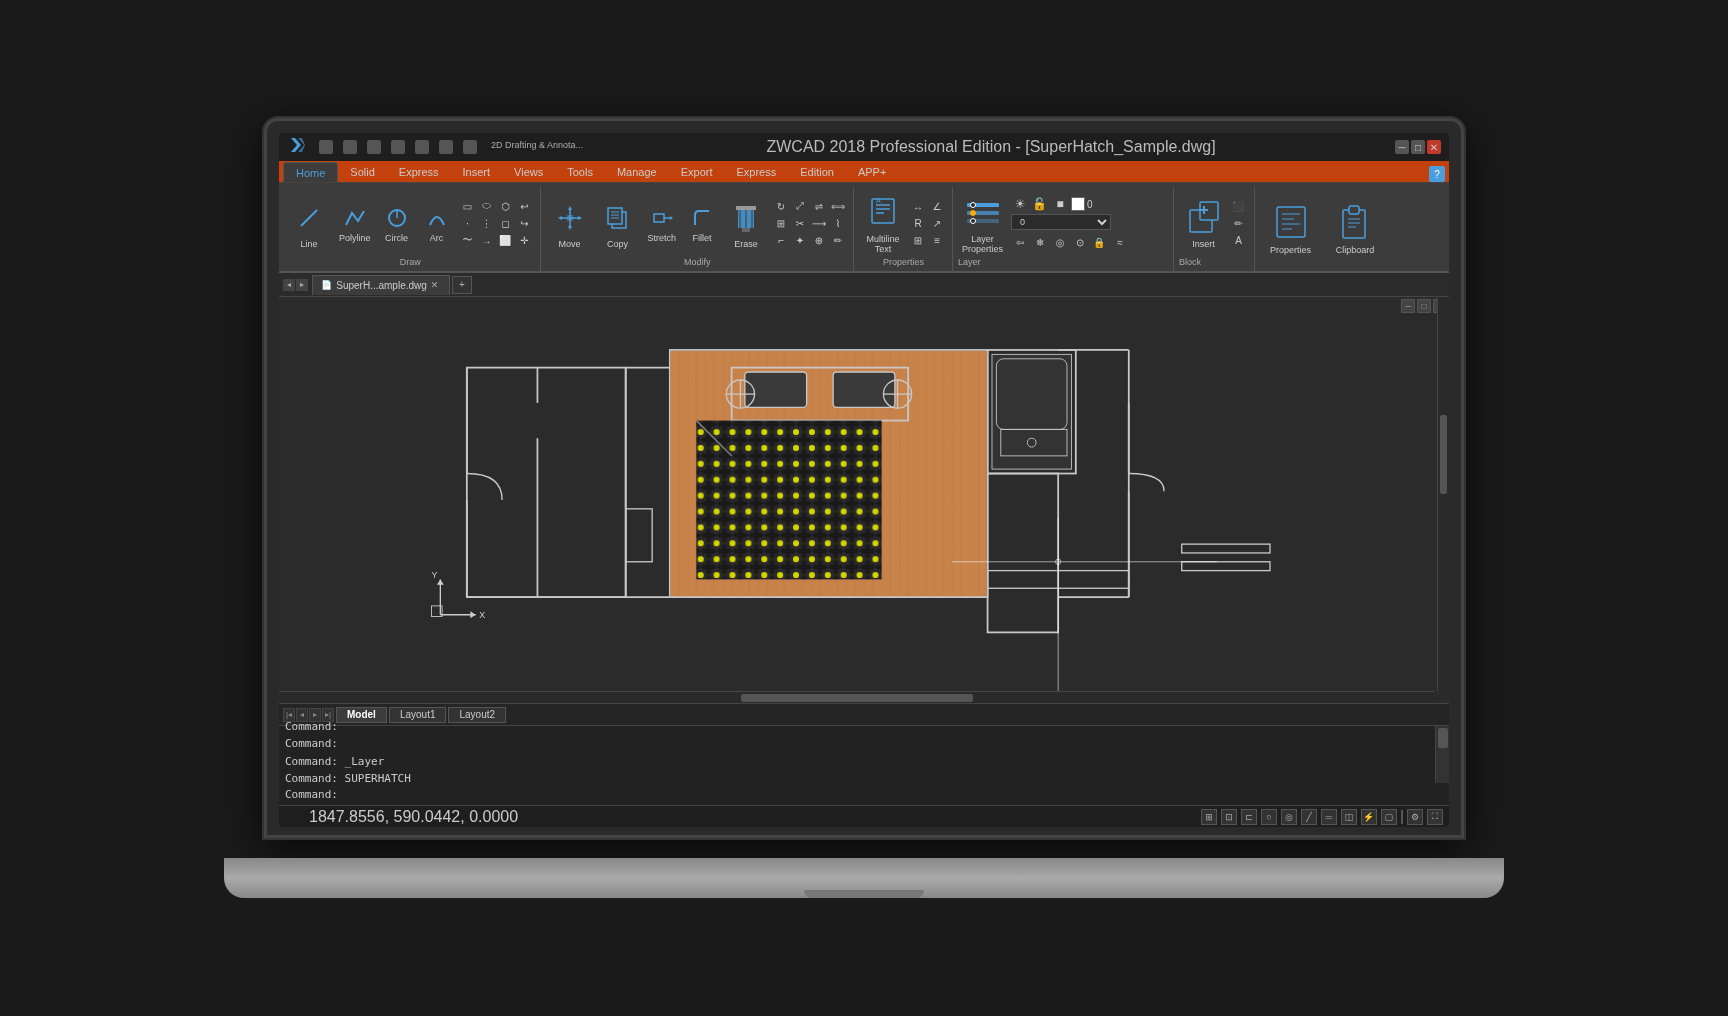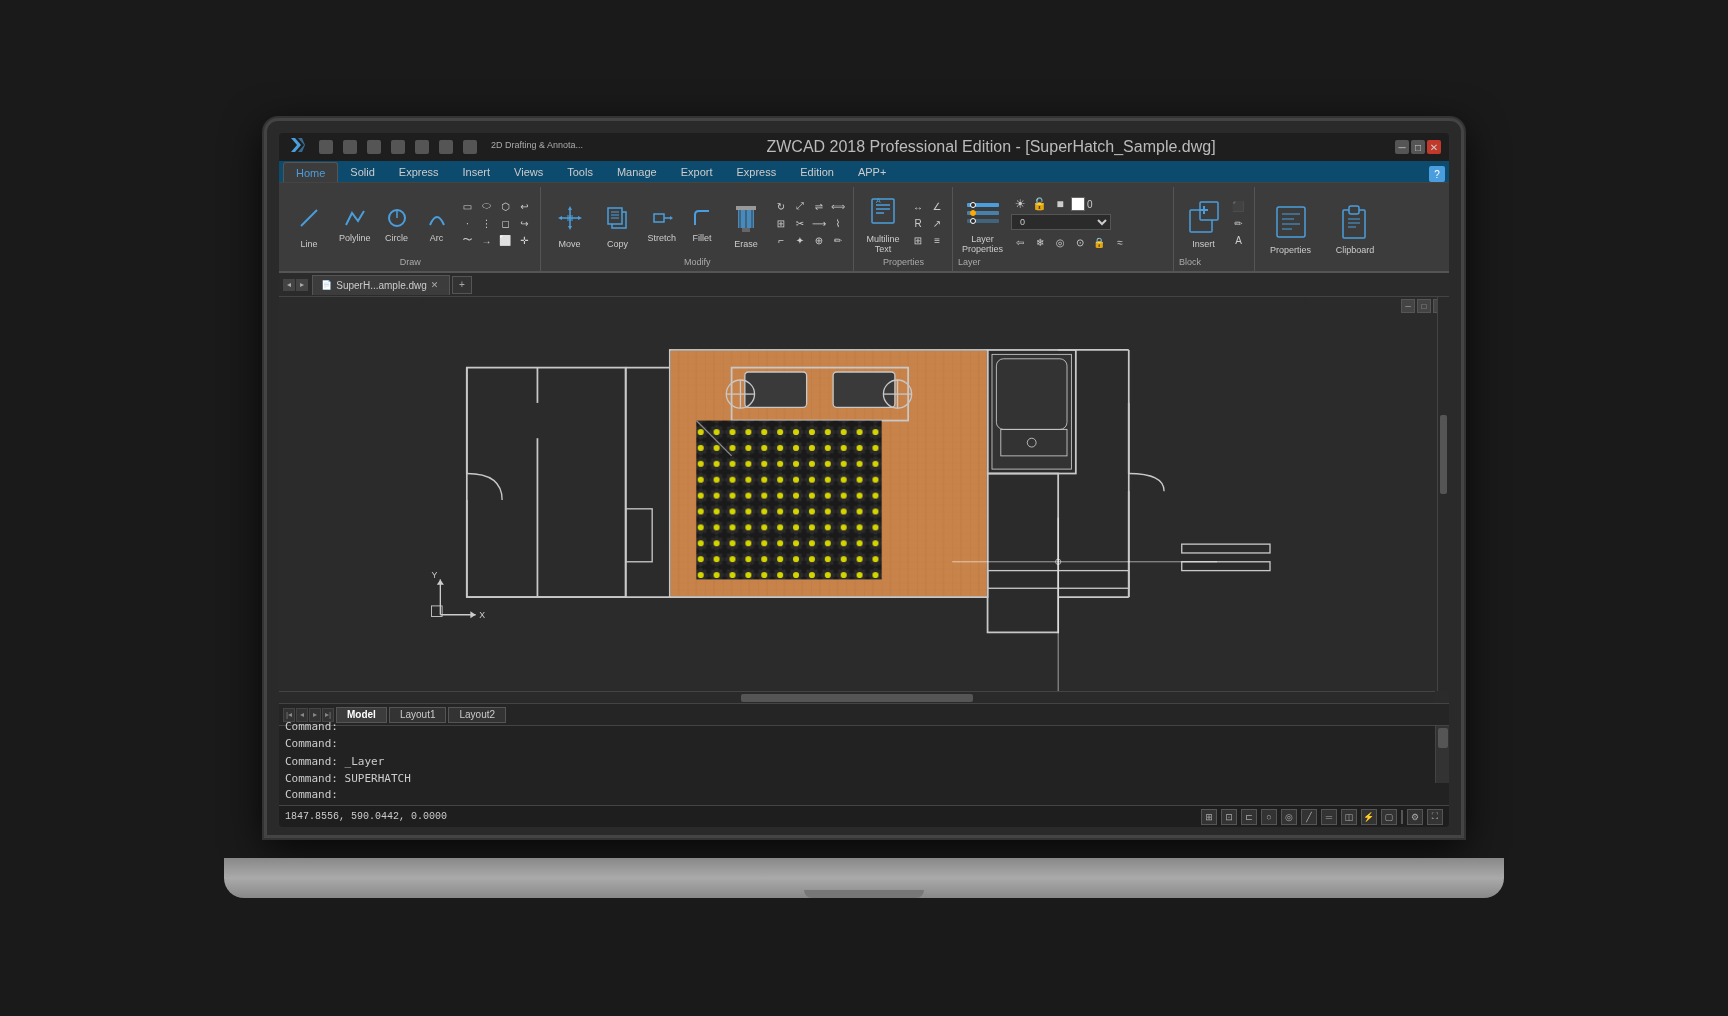--- a/index.html
+++ b/index.html
@@ -90,21 +90,21 @@
     .win-btn.maximize { background: #555; }
     .win-btn.minimize { background: #555; }
     .title-text {
       font-size: 16px;
       color: #bbb;
     }
 
     
     .ribbon-tabs {
       height: 22px;
-      background: #0c4a6e;
+      background: #c2410c;
       display: flex;
       align-items: flex-end;
       padding: 0 4px;
       border-bottom: 1px solid #444;
     }
     .ribbon-tab {
       padding: 3px 12px;
       font-size: 11px;
       color: #ccc;
       cursor: pointer;
@@ -276,23 +276,24 @@
     .status-bar {
       height: 22px;
       background: #1e1e1e;
       display: flex;
       align-items: center;
       justify-content: space-between;
       padding: 0 6px;
       border-top: 1px solid #444;
     }
     .status-coords {
-      font-size: 10px;
+      font-size: 16px;
       color: #ccc;
-      font-family: Liberation Mono, monospace;
+      font-family: Liberation Sans, sans-serif;
+      margin-left: 24px;
     }
     .status-icons {
       display: flex;
       align-items: center;
       gap: 4px;
     }
     .status-icon-btn {
       width: 16px; height: 16px;
       background: #333;
       border: 1px solid #555;

